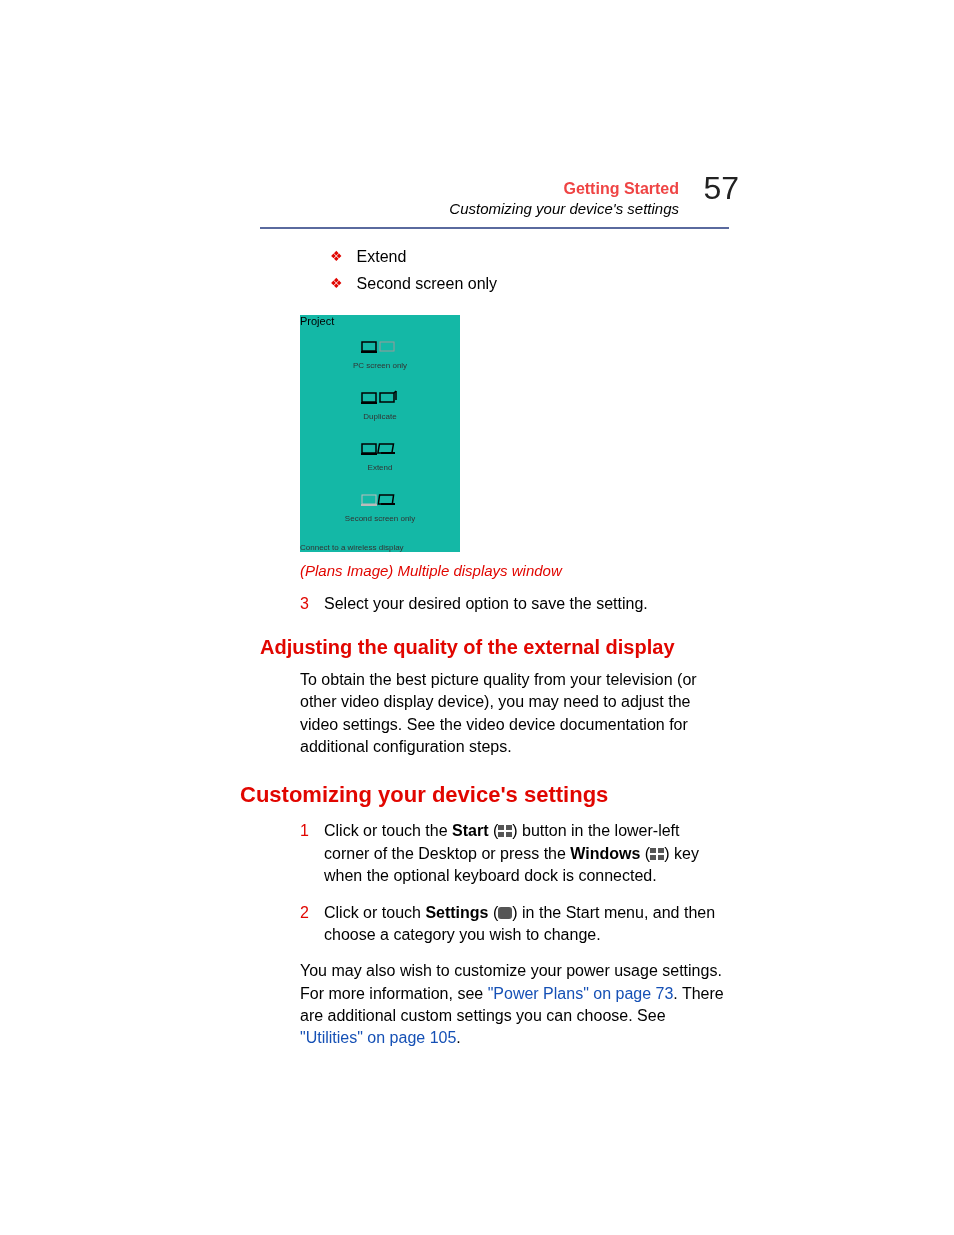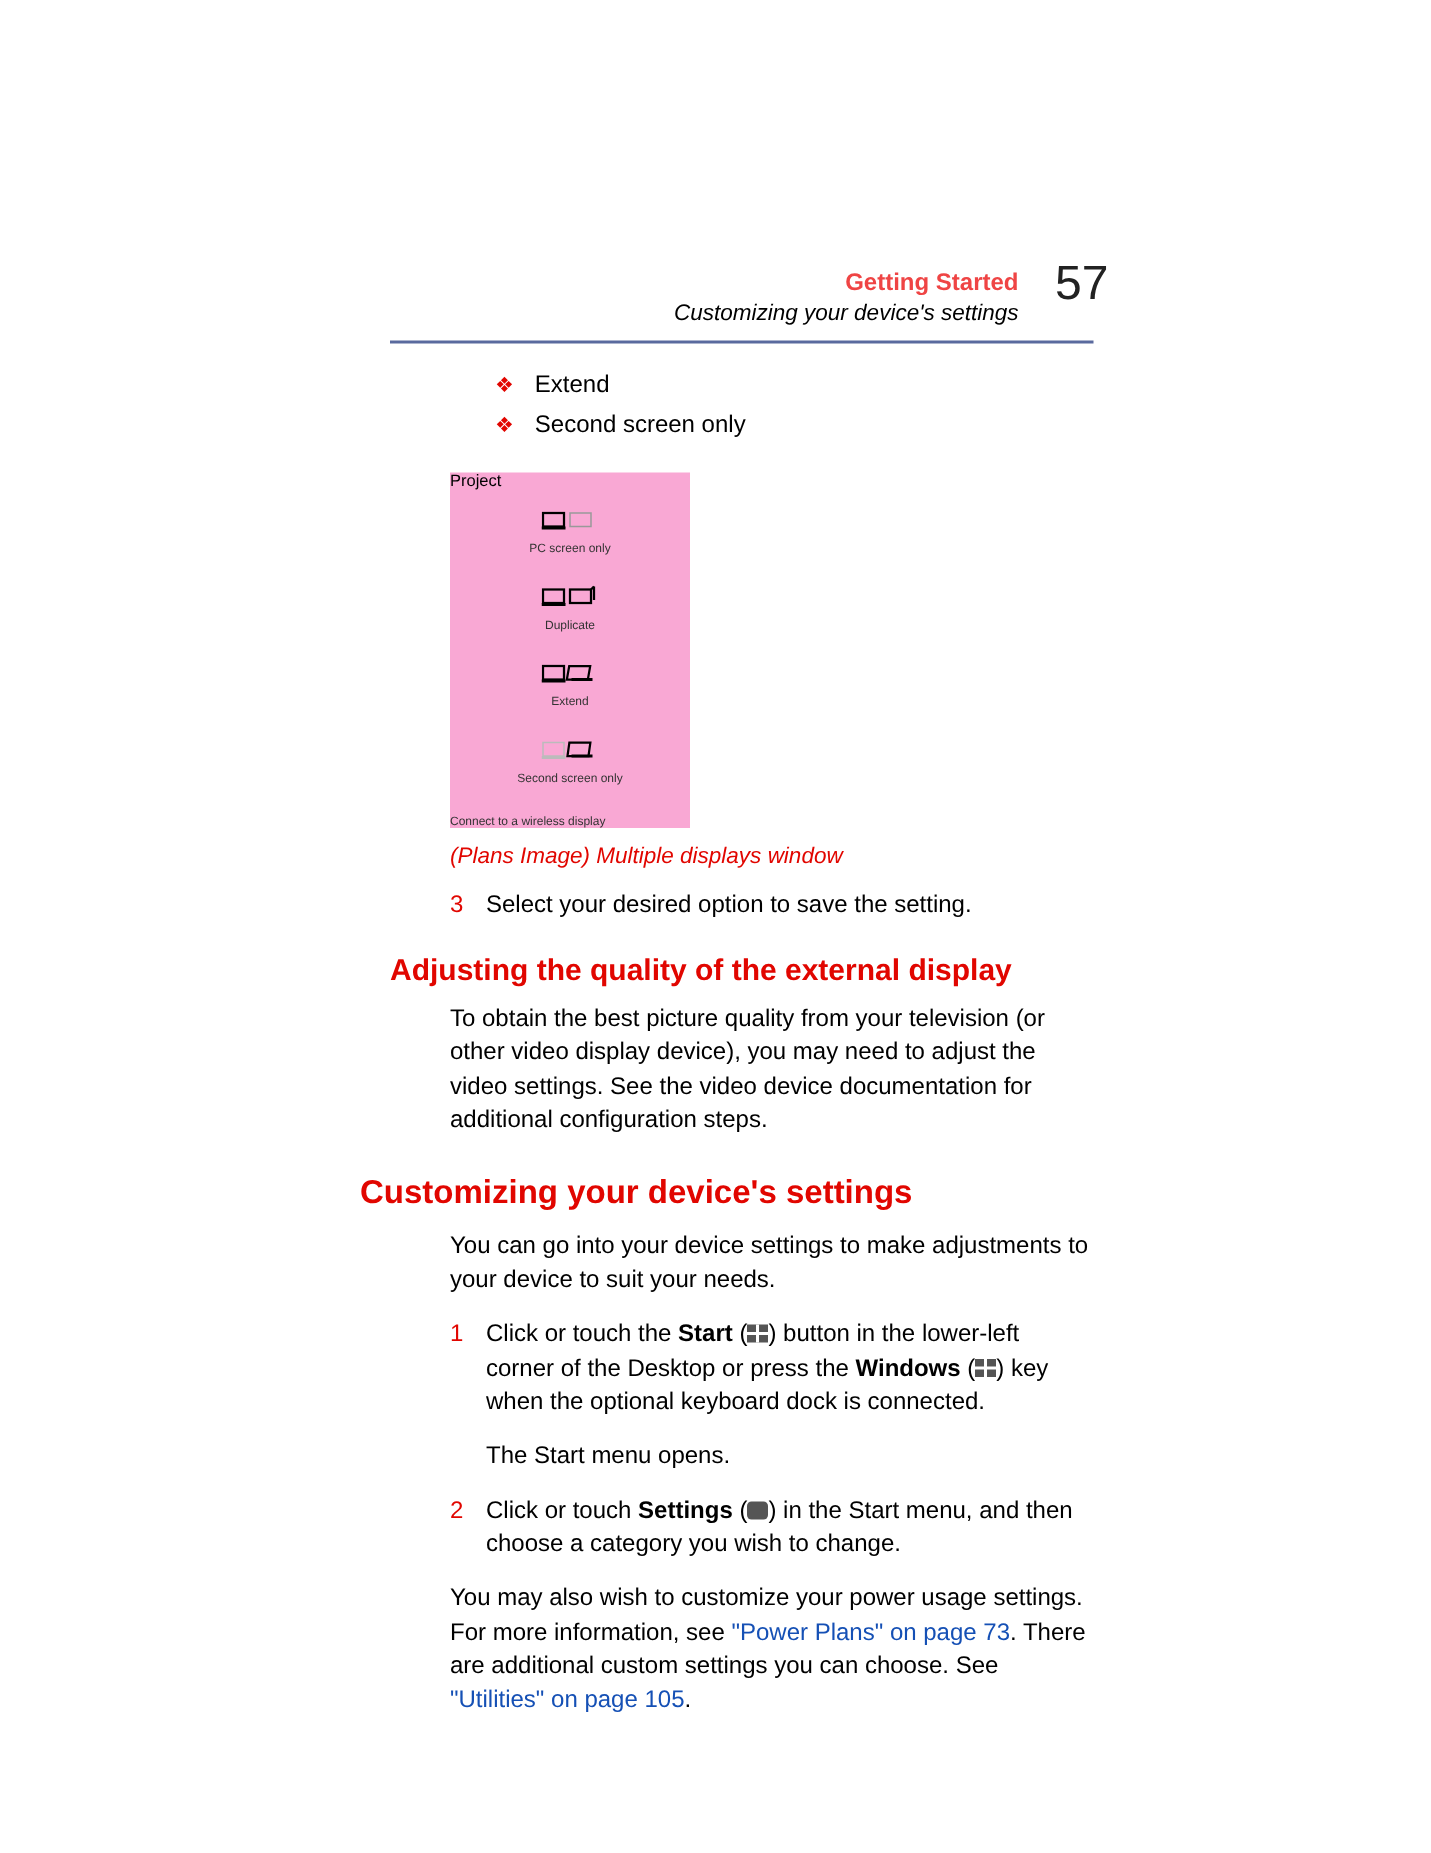--- a/index.html
+++ b/index.html
@@ -53,21 +53,21 @@
     display: flex;
     align-items: center;
   }
   .diamond {
     color: #e10600;
     font-size: 14px;
     margin-right: 14px;
   }
   .figure {
     margin: 18px 0 10px 40px;
-    background: #f9a8d4;
+    background: #14b8a6;
     width: 160px;
     font-size: 9px;
     color: #333;
   }
   .figure .title {
     font-size: 11px;
     margin-bottom: 12px;
     color: #000;
   }
   .figure .row {
@@ -230,30 +230,28 @@
 
   <div class="numbered">
     <span class="num">3</span>
     <span class="txt">Select your desired option to save the setting.</span>
   </div>
 
   <div class="h3">Adjusting the quality of the external display</div>
   <div class="para">To obtain the best picture quality from your television (or other video display device), you may need to adjust the video settings. See the video device documentation for additional configuration steps.</div>
 
   <div class="h2" style="margin-left:-20px">Customizing your device's settings</div>
-  <div class="para">You can go into your device settings to make adjustments to your device to suit your needs.</div>
 
   <div class="numbered">
     <span class="num">1</span>
     <span class="txt">
       <span>Click or touch the </span><strong>Start</strong><span> (</span><span class="inline-icon win"></span><span>) button in the lower-left corner of the Desktop or press the </span><strong>Windows</strong><span> (</span><span class="inline-icon win"></span><span>) key when the optional keyboard dock is connected.</span>
     </span>
   </div>
 
-  <div class="para" style="margin-left:64px">The Start menu opens.</div>
 
   <div class="numbered">
     <span class="num">2</span>
     <span class="txt">
       <span>Click or touch </span><strong>Settings</strong><span> (</span><span class="inline-icon gear"></span><span>) in the Start menu, and then choose a category you wish to change.</span>
     </span>
   </div>
 
 
   <div class="para">

